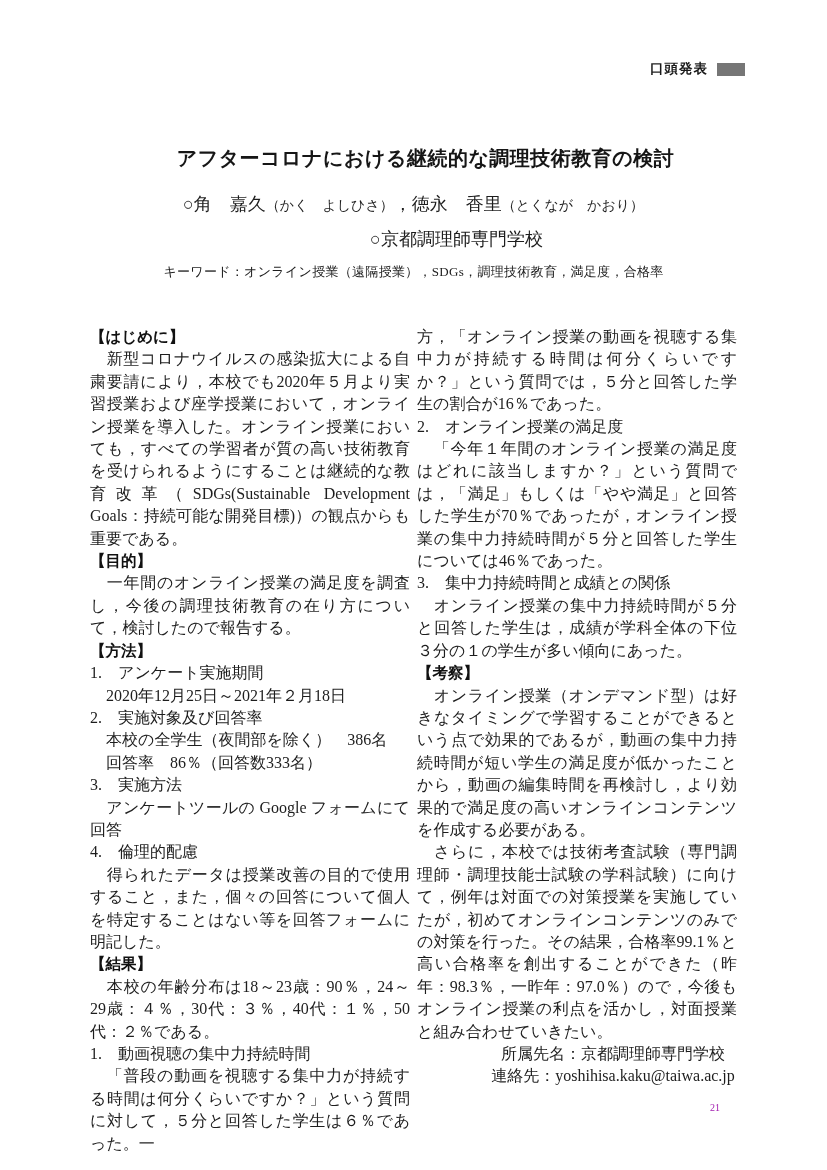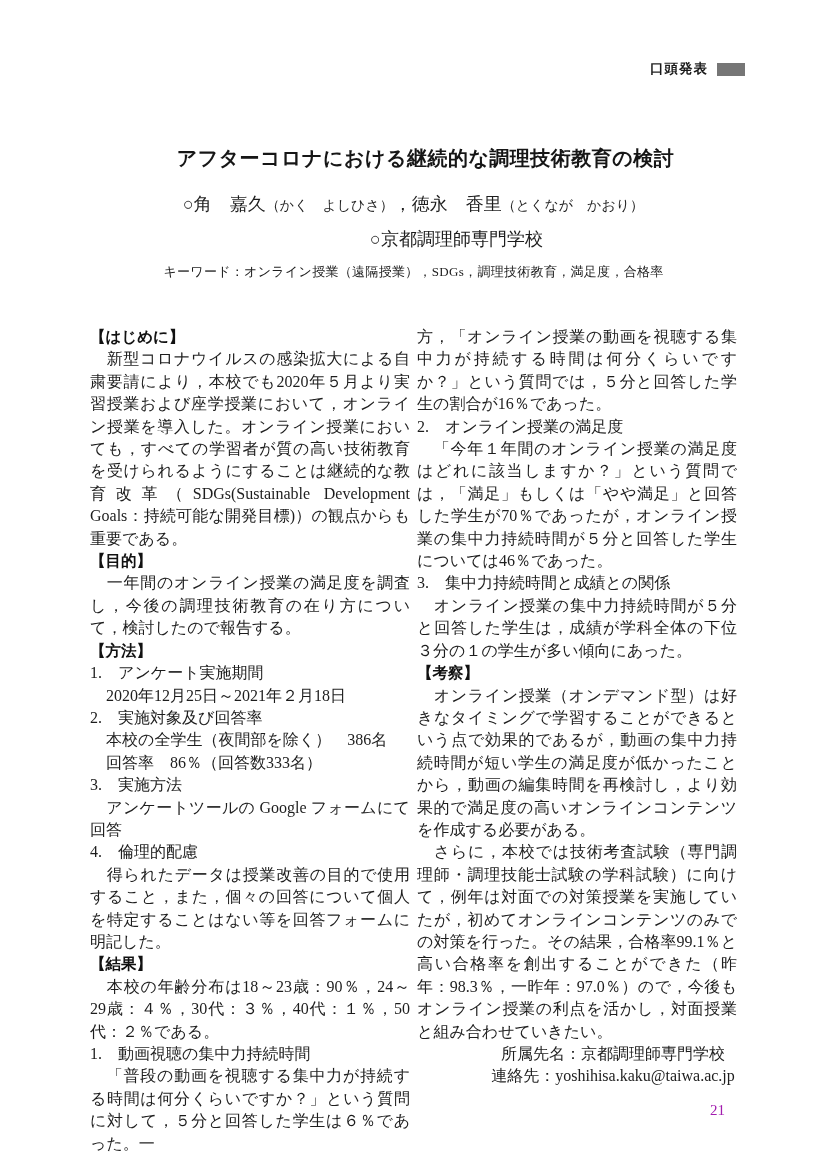--- a/index.html
+++ b/index.html
@@ -59,21 +59,21 @@
   }
   .blk { margin:0; }
   .blk.heading {
     font-family:"Liberation Sans","DejaVu Sans",sans-serif;
     font-weight:bold; font-size:15.5px; color:#111;
   }
   .blk.contact { margin-left:72px; text-align:center; }
 
   .page-number {
     position:absolute; top:1102px; left:710px;
-    font-size:15px; color:#a21caf;
+    font-size:10px; color:#a21caf;
   }
 </style>
 </head>
 <body>
 
 <div class="page">
 
   <div class="header">
     <span class="header-label">口頭発表</span>
     <span class="header-box" style="background: rgb(118, 118, 118);"></span>

